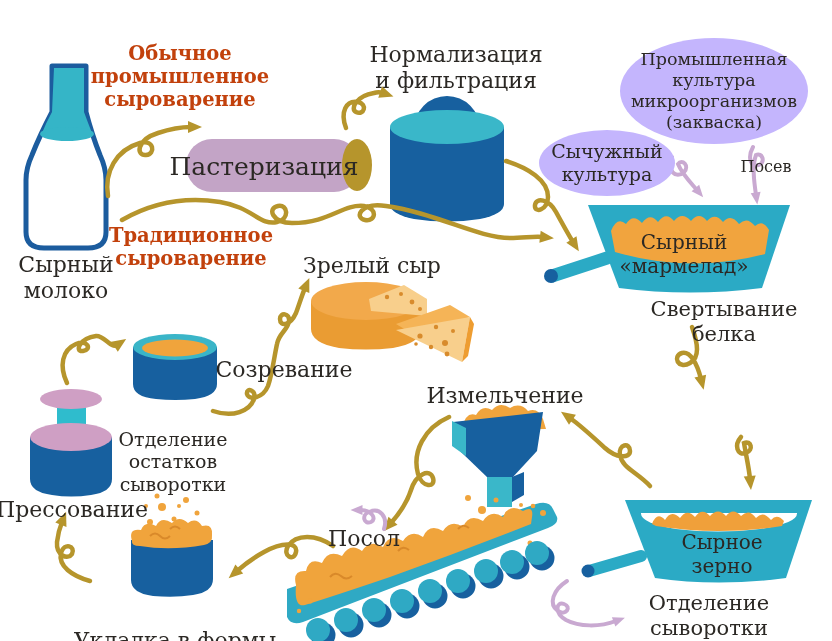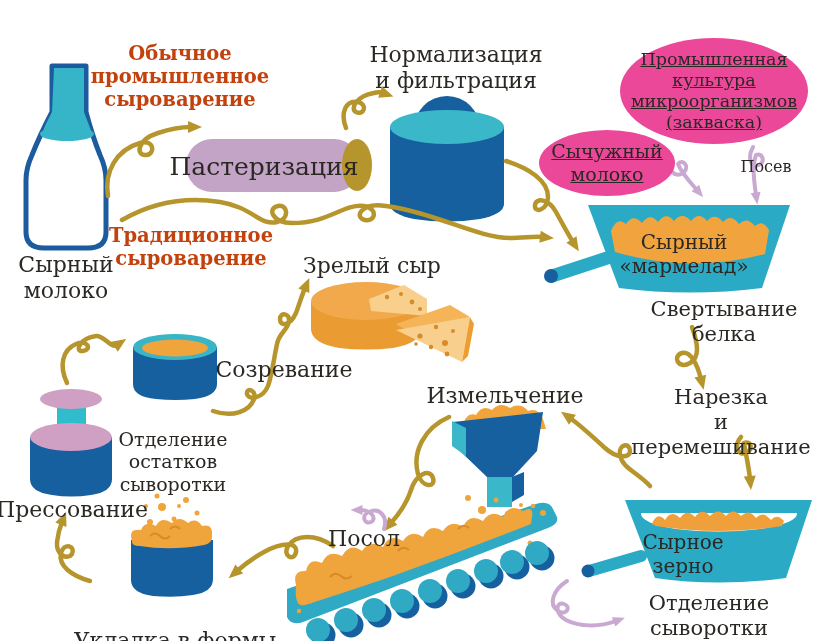--- a/index.html
+++ b/index.html
@@ -2,22 +2,22 @@
 <html><head>
 <meta charset="utf-8">
 <style>
   html,body{margin:0;padding:0;background:#fff;}
   .stage{position:relative;width:832px;height:641px;background:#ffffff;overflow:hidden;
          font-family:"DejaVu Serif", serif;color:#2b2824;}
   .stage svg.canvas{position:absolute;left:0;top:0;z-index:1;}
   .lbl{position:absolute;transform:translateX(-50%);text-align:center;white-space:pre-line;
        line-height:1.18;z-index:3;}
   .gold{color:#c2410c;font-weight:bold;}
-  .oval{position:absolute;background:#ec4899;border-radius:50%;display:flex;align-items:center;
-        justify-content:center;text-align:center;z-index:2;text-decoration:underline;}
+  .oval{position:absolute;background:#c4b5fd;border-radius:50%;display:flex;align-items:center;
+        justify-content:center;text-align:center;z-index:2;}
   .oval span{white-space:pre-line;line-height:1.2;}
 </style>
 </head>
 <body>
 
 <div class="stage">
 
   <svg class="canvas" width="832" height="641" viewBox="0 0 832 641">
     <defs>
       <marker id="ag" markerUnits="userSpaceOnUse" markerWidth="18" markerHeight="16" refX="4" refY="7.5" orient="auto">
@@ -187,40 +187,38 @@
   </svg>
 
   <div class="oval" style="left:620px;top:38px;width:188px;height:106px;">
     <span style="font-size:17.5px;">Промышленная
 культура
 микроорганизмов
 (закваска)</span>
   </div>
   <div class="oval" style="left:539px;top:130px;width:136px;height:66px;">
     <span style="font-size:19px;">Сычужный
-молоко</span>
+культура</span>
   </div>
 
   <div class="lbl" style="left:66px;top:252px;font-size:22px;">Сырный
 молоко</div>
   <div class="lbl gold" style="left:180px;top:42px;font-size:19.5px;">Обычное
 промышленное
 сыроварение</div>
   <div class="lbl gold" style="left:191px;top:224px;font-size:19.5px;">Традиционное
 сыроварение</div>
   <div class="lbl" style="left:264px;top:152px;font-size:25px;">Пастеризация</div>
   <div class="lbl" style="left:456px;top:42px;font-size:22px;">Нормализация
 и фильтрация</div>
   <div class="lbl" style="left:766px;top:158px;font-size:16px;">Посев</div>
   <div class="lbl" style="left:684px;top:231px;font-size:20px;">Сырный
 «мармелад»</div>
   <div class="lbl" style="left:724px;top:297px;font-size:21px;">Свертывание белка</div>
-  <div class="lbl" style="left:721px;top:385px;font-size:21px;">Нарезка
-и перемешивание</div>
-  <div class="lbl" style="left:683px;top:531px;font-size:20px;">Сырное
+  <div class="lbl" style="left:722px;top:531px;font-size:20px;">Сырное
 зерно</div>
   <div class="lbl" style="left:709px;top:591px;font-size:21px;">Отделение сыворотки</div>
   <div class="lbl" style="left:505px;top:383px;font-size:22px;">Измельчение</div>
   <div class="lbl" style="left:364px;top:526px;font-size:22px;">Посол</div>
   <div class="lbl" style="left:175px;top:588px;font-size:22px;margin-top:40px;">Укладка в формы</div>
   <div class="lbl" style="left:72px;top:497px;font-size:22px;">Прессование</div>
   <div class="lbl" style="left:173px;top:428px;font-size:19px;">Отделение
 остатков
 сыворотки</div>
   <div class="lbl" style="left:372px;top:253px;font-size:22px;">Зрелый сыр</div>

